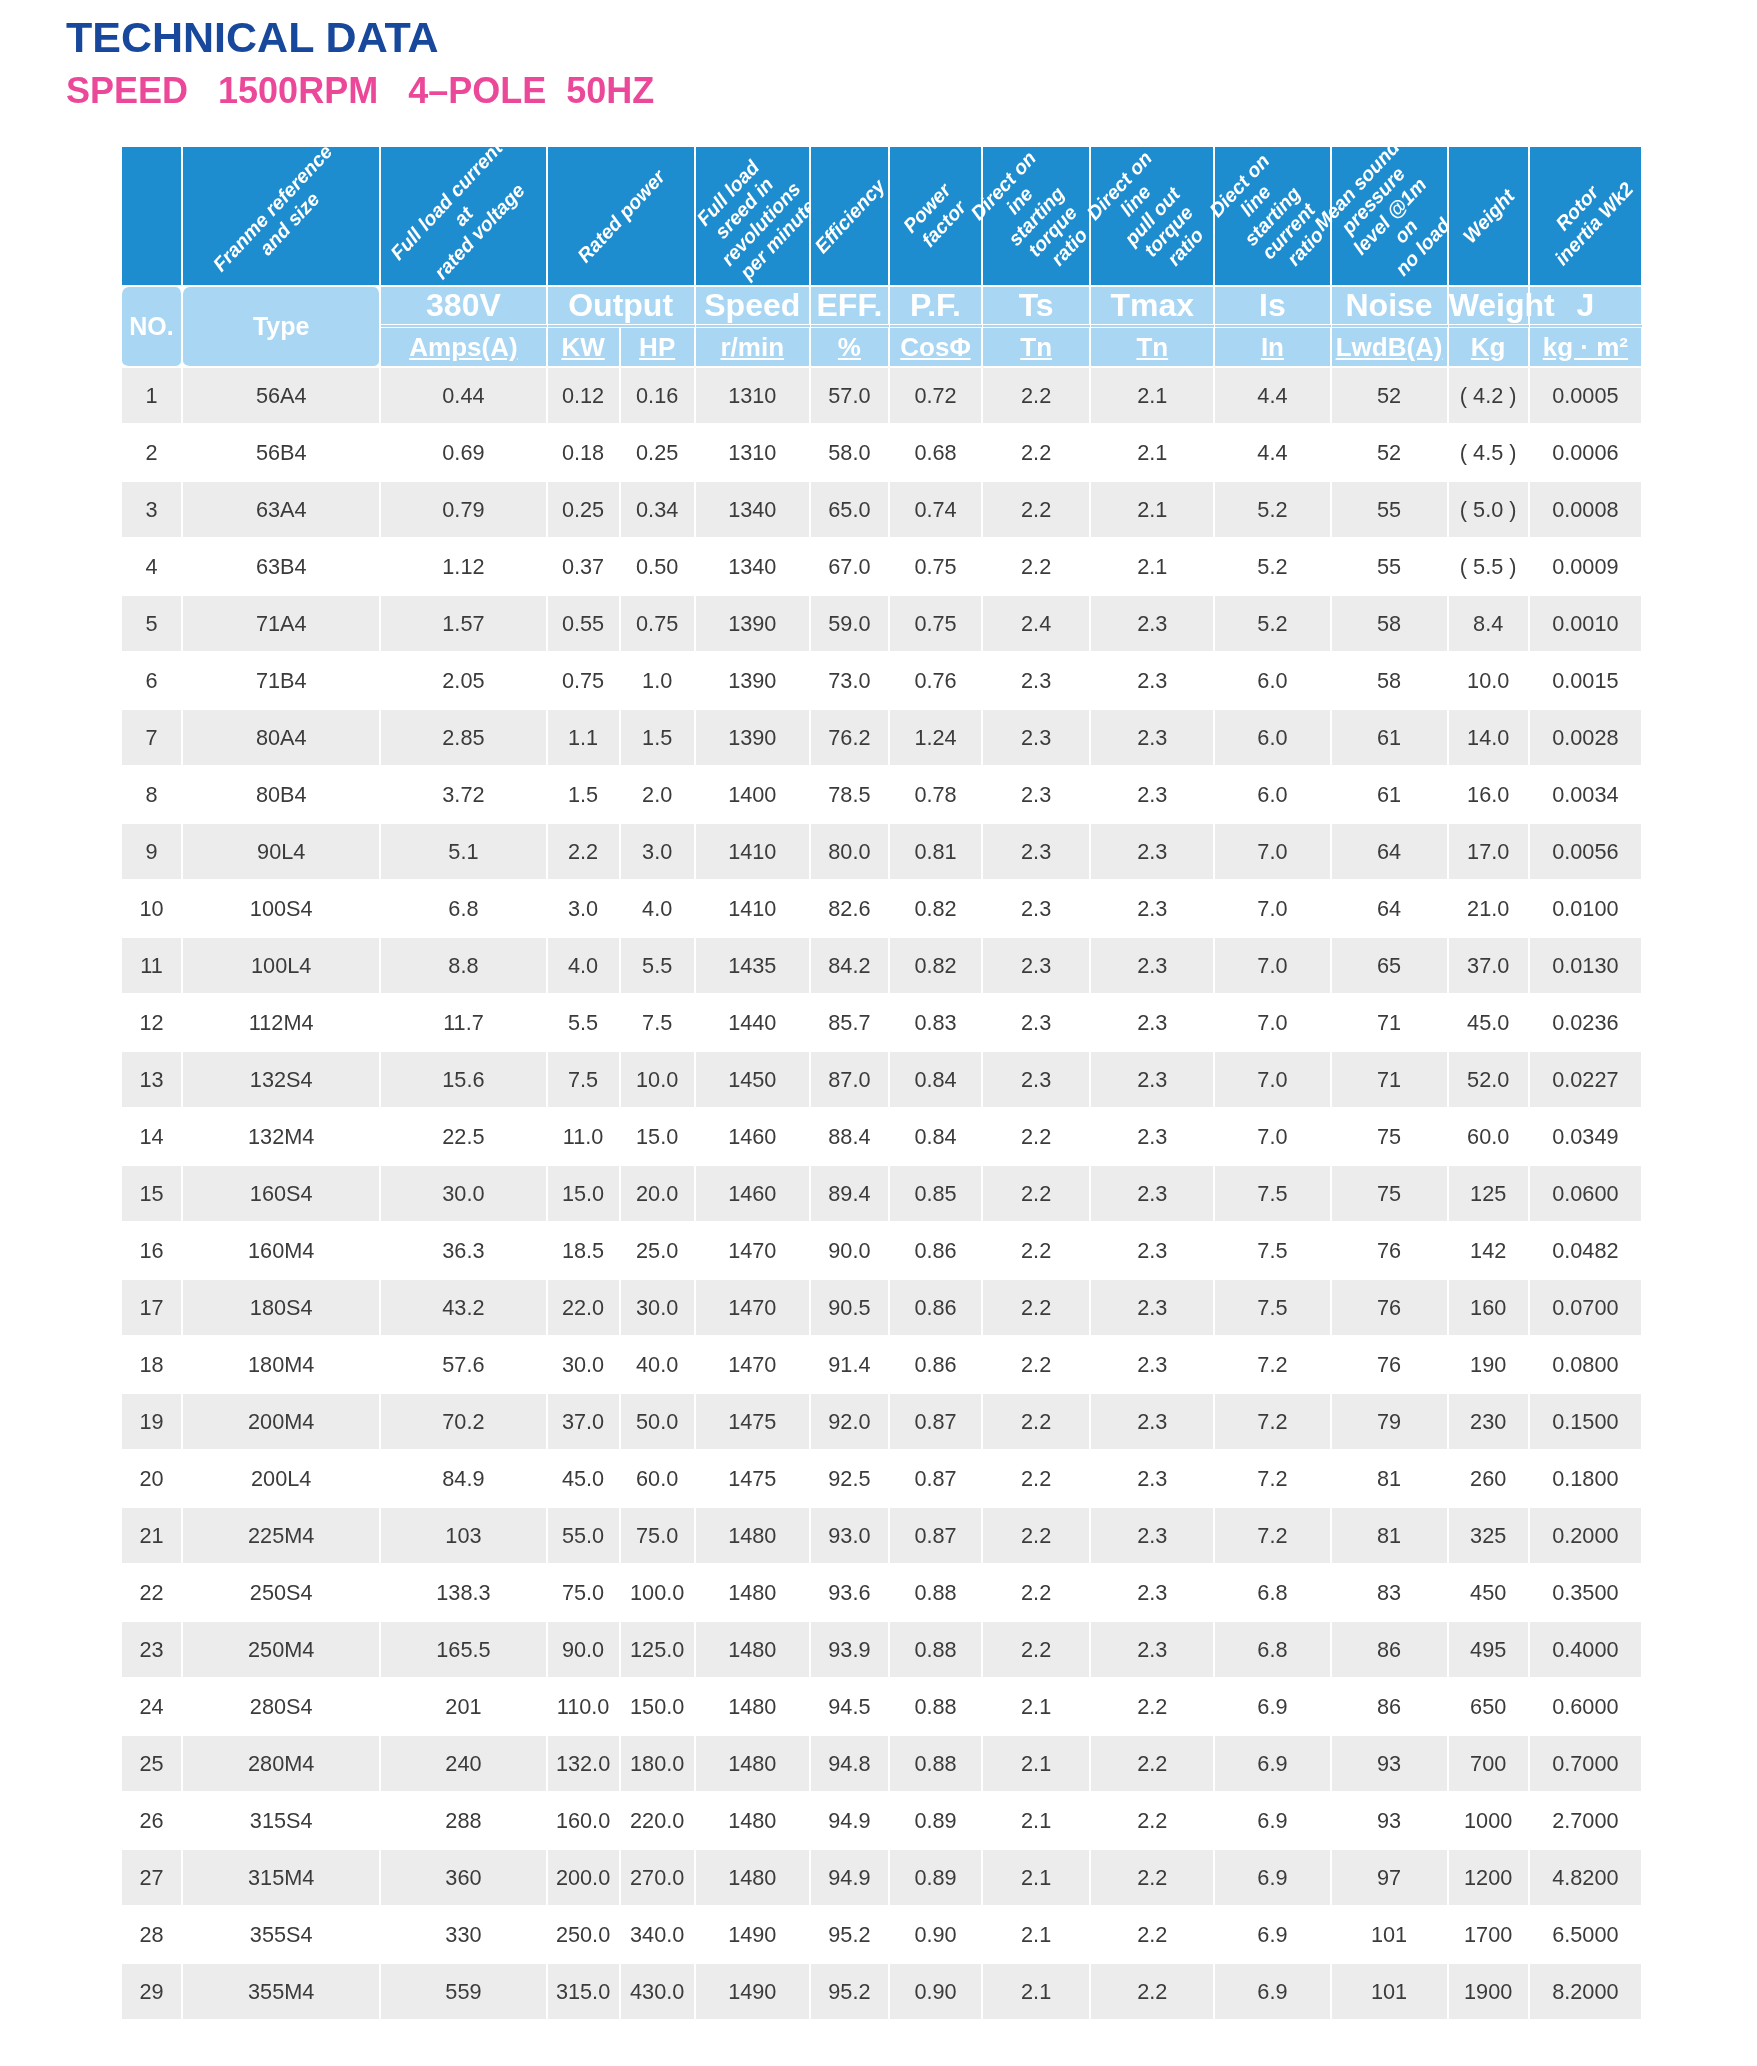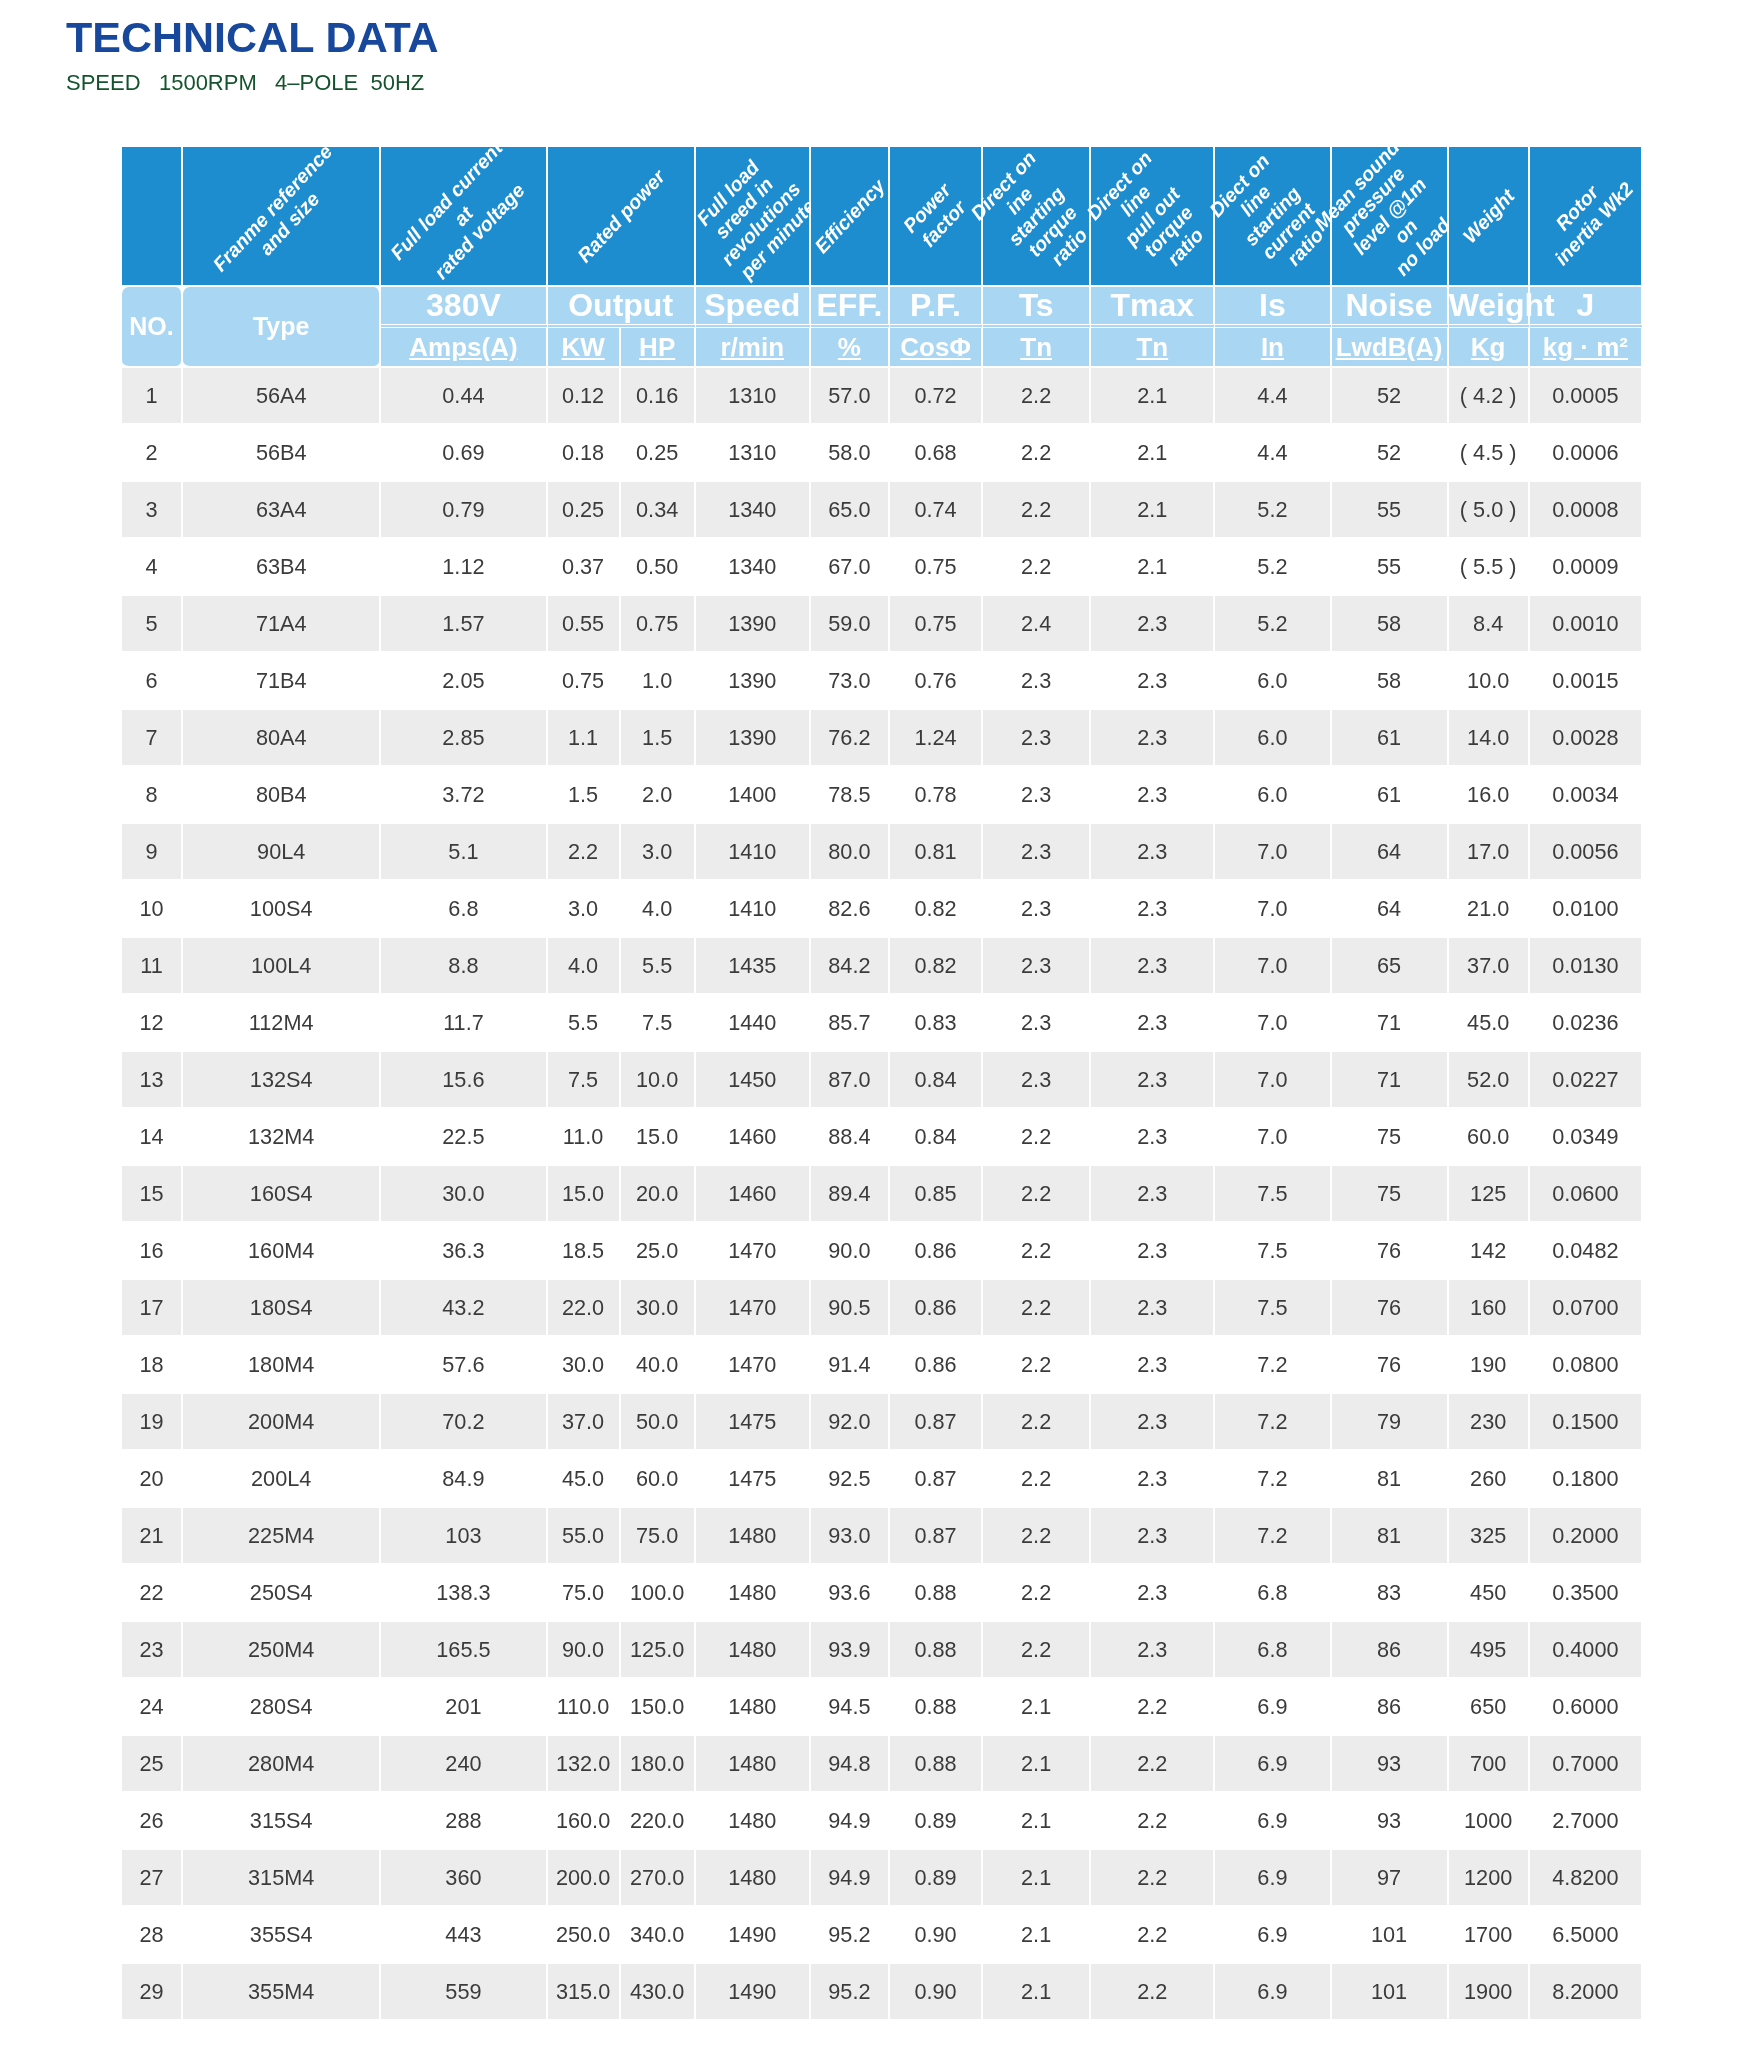--- a/index.html
+++ b/index.html
@@ -10,21 +10,21 @@
   }
   .page { position: absolute; left: 0; top: 0; width: 1585px; height: 2066px; }
 
   .title {
     position: absolute; left: 66px; top: 12.6px;
     font-size: 43px; font-weight: bold; color: #17489c;
     letter-spacing: 0px; white-space: pre;
   }
   .subtitle {
     position: absolute; left: 66px; top: 70px;
-    font-size: 22px; font-weight: normal; color: #14532d;
+    font-size: 36px; font-weight: bold; color: #ec4899;
     white-space: pre;
   }
 
   table.data-table {
     position: absolute; left: 122px; top: 147px;
     width: 1521px; table-layout: fixed;
     border-collapse: separate; border-spacing: 0;
   }
   th, td { padding: 0; margin: 0; }
 
@@ -598,21 +598,21 @@
           <td>2.1</td>
           <td>2.2</td>
           <td>6.9</td>
           <td>97</td>
           <td>1200</td>
           <td>4.8200</td>
         </tr>
         <tr>
           <td>28</td>
           <td>355S4</td>
-          <td>443</td>
+          <td>330</td>
           <td>250.0</td>
           <td>340.0</td>
           <td>1490</td>
           <td>95.2</td>
           <td>0.90</td>
           <td>2.1</td>
           <td>2.2</td>
           <td>6.9</td>
           <td>101</td>
           <td>1700</td>

